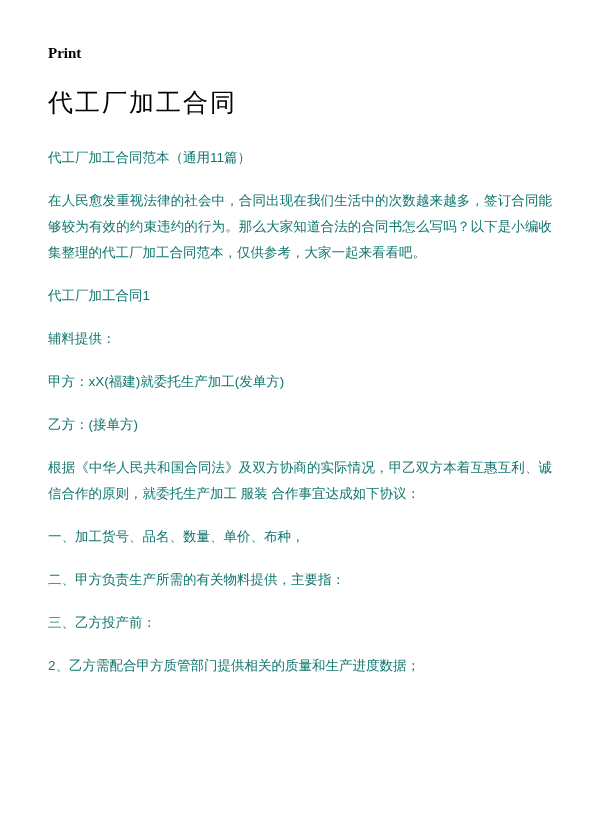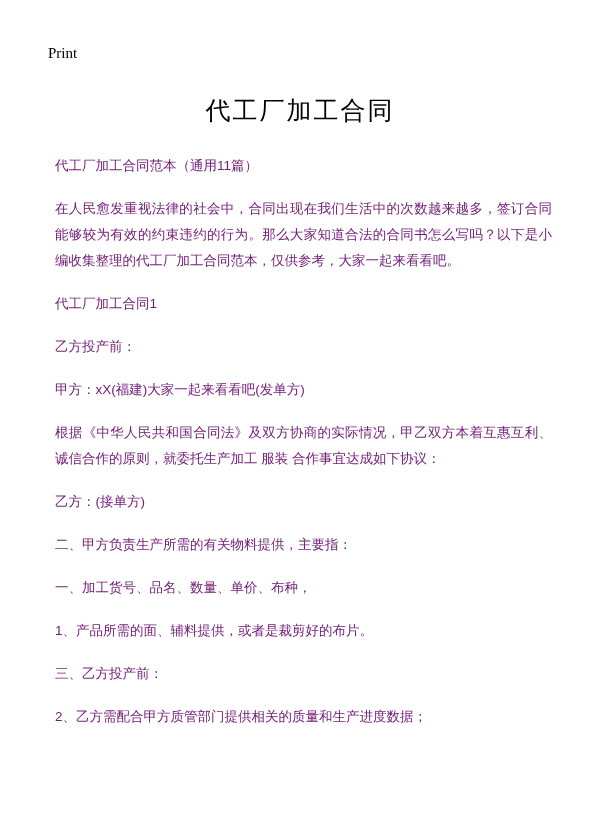--- a/index.html
+++ b/index.html
@@ -19,62 +19,62 @@
     width: 600px;
     height: 828px;
     box-sizing: border-box;
     padding: 44px 48px 0 48px;
   }
   .print-link {
     font-family: "Liberation Serif", serif;
     font-size: 15px;
     color: #000;
     line-height: 1.2;
-    margin: 0 0 26px 0;
+    margin: 0 0 18px 0;
     cursor: pointer;
     display: inline-block;
+    font-weight: bold;
   }
   .doc-title {
-    text-align: center;
+    text-align: left;
     font-size: 25px;
     font-weight: normal;
     letter-spacing: 2px;
     margin: 6px 0 26px 0;
     line-height: 1.3;
     color: #000;
   }
   p.para {
     font-size: 13.5px;
     line-height: 26px;
-    margin: 0 0 17px 7px;
+    margin: 0 0 17px 0;
     text-align: justify;
-    color: #701a75;
+    color: #0f766e;
   }
   p.bold {
     font-weight: normal;
   }
 </style>
 </head>
 <body>
 
 <div class="page">
 
   <div class="print-link">Print</div>
 
   <h1 class="doc-title">代工厂加工合同</h1>
 
   <p class="para">代工厂加工合同范本（通用11篇）</p>
   <p class="para">在人民愈发重视法律的社会中，合同出现在我们生活中的次数越来越多，签订合同能够较为有效的约束违约的行为。那么大家知道合法的合同书怎么写吗？以下是小编收集整理的代工厂加工合同范本，仅供参考，大家一起来看看吧。</p>
   <p class="para bold">代工厂加工合同1</p>
-  <p class="para">乙方投产前：</p>
-  <p class="para">甲方：xX(福建)大家一起来看看吧(发单方)</p>
+  <p class="para">辅料提供：</p>
+  <p class="para">甲方：xX(福建)就委托生产加工(发单方)</p>
+  <p class="para">乙方：(接单方)</p>
   <p class="para">根据《中华人民共和国合同法》及双方协商的实际情况，甲乙双方本着互惠互利、诚信合作的原则，就委托生产加工 服装 合作事宜达成如下协议：</p>
-  <p class="para">乙方：(接单方)</p>
+  <p class="para">一、加工货号、品名、数量、单价、布种，</p>
   <p class="para">二、甲方负责生产所需的有关物料提供，主要指：</p>
-  <p class="para">一、加工货号、品名、数量、单价、布种，</p>
-  <p class="para">1、产品所需的面、辅料提供，或者是裁剪好的布片。</p>
   <p class="para">三、乙方投产前：</p>
   <p class="para">2、乙方需配合甲方质管部门提供相关的质量和生产进度数据；</p>
   
   
   
 
 </div>
 
 </body></html>

